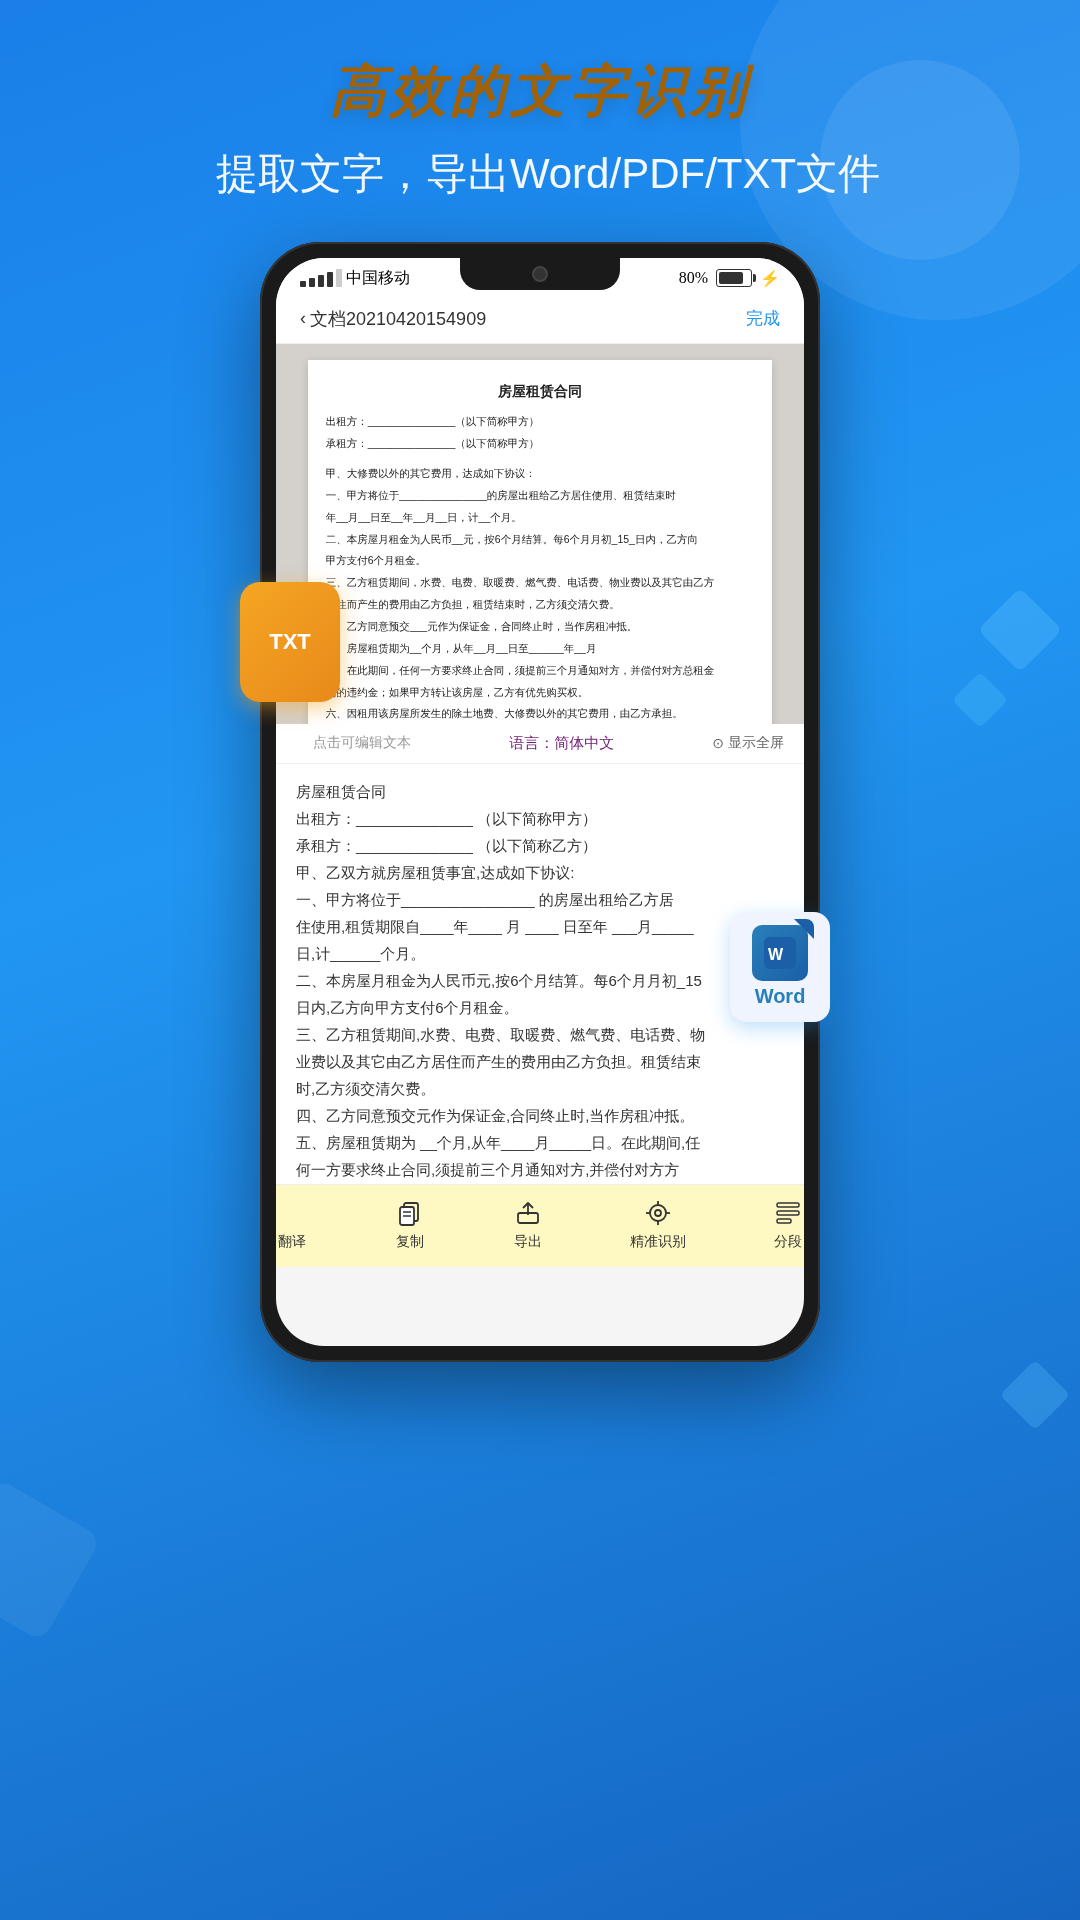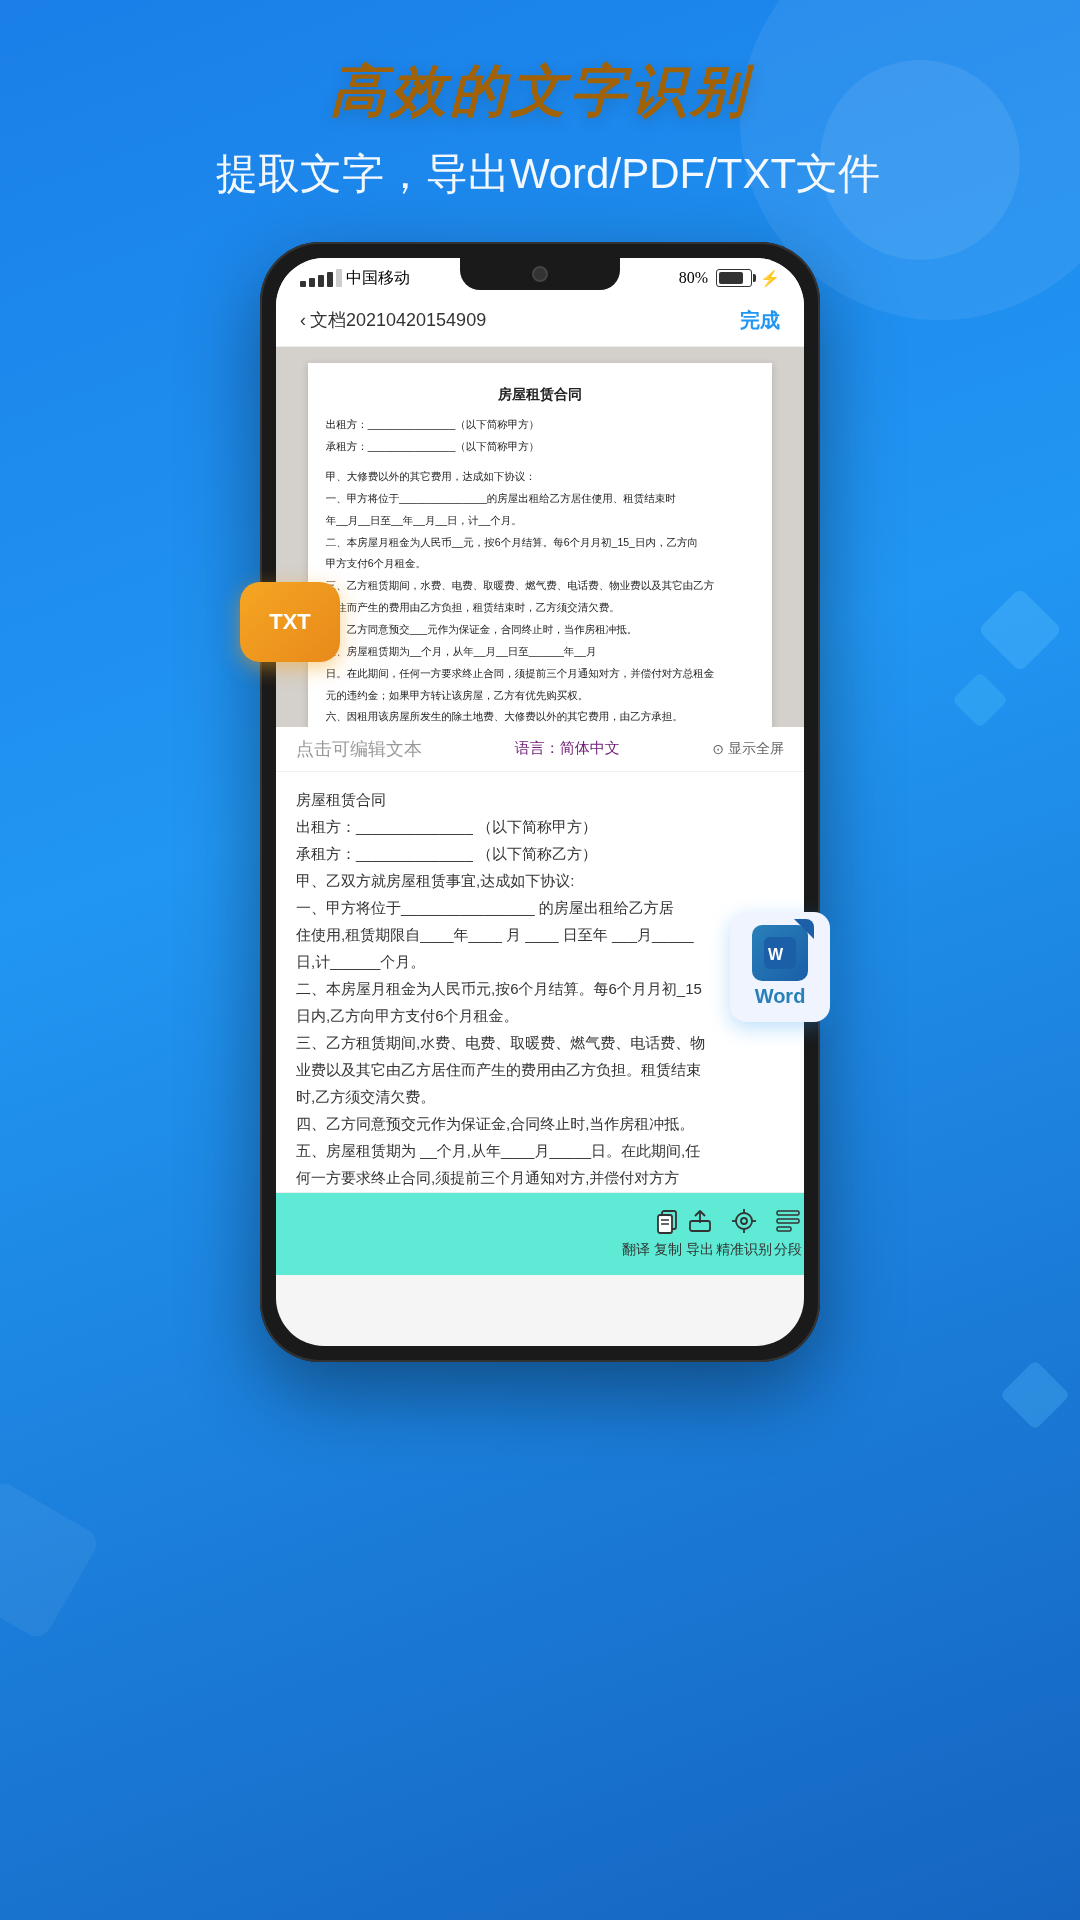--- a/index.html
+++ b/index.html
@@ -193,23 +193,23 @@
       justify-content: space-between;
       padding: 12px 24px;
       background: white;
       border-bottom: 1px solid #eee;
     }
     .nav-back {
       display: flex; align-items: center; gap: 4px;
       color: #333; font-size: 18px;
     }
     .nav-done {
-      font-size: 20px;
+      font-size: 17px;
       color: #2196f3;
-      font-weight: 700;
+      font-weight: 400;
     }
 
     
     .doc-area {
       background: #d4d0cb;
       height: 380px;
       overflow: hidden;
       position: relative;
     }
     .doc-paper {
@@ -228,21 +228,21 @@
       font-weight: bold;
       margin-bottom: 10px;
     }
     .doc-line { margin-bottom: 4px; }
 
     
     .txt-badge {
       position: absolute;
       left: -20px;
       top: 340px;
-      width: 100px; height: 80px;
+      width: 100px; height: 120px;
       background: linear-gradient(135deg, #f5a623, #e8891a);
       border-radius: 20px;
       display: flex; align-items: center; justify-content: center;
       font-size: 22px;
       font-weight: 900;
       color: white;
       box-shadow: 0 6px 20px rgba(245,166,35,0.5);
       z-index: 20;
     }
 
@@ -291,39 +291,39 @@
       overflow: hidden;
     }
     .ocr-toolbar {
       display: flex;
       justify-content: space-between;
       align-items: center;
       padding: 10px 20px;
       border-bottom: 1px solid #f0f0f0;
       font-size: 15px;
     }
-    .ocr-edit-hint { color: #999; font-size: 18px; }
+    .ocr-edit-hint { color: #999; font-size: 14px; margin-left: 17px; }
     .ocr-lang { color: #701a75; font-weight: 500; }
     .ocr-fullscreen { color: #666; font-size: 14px; display: flex; align-items: center; gap: 4px; }
     .ocr-content {
       padding: 14px 20px;
       font-size: 15px;
       line-height: 1.8;
       color: #333;
       height: 420px;
       overflow: hidden;
     }
 
     
     .bottom-toolbar {
       display: flex;
-      justify-content: flex-end;
+      justify-content: space-between;
       align-items: center;
       padding: 12px 0 16px;
-      background: #5eead4;
+      background: #fef9c3;
       border-top: 1px solid #eee;
     }
     .tool-item {
       display: flex;
       flex-direction: column;
       align-items: center;
       gap: 4px;
     }
     .tool-icon {
       width: 32px; height: 32px;

